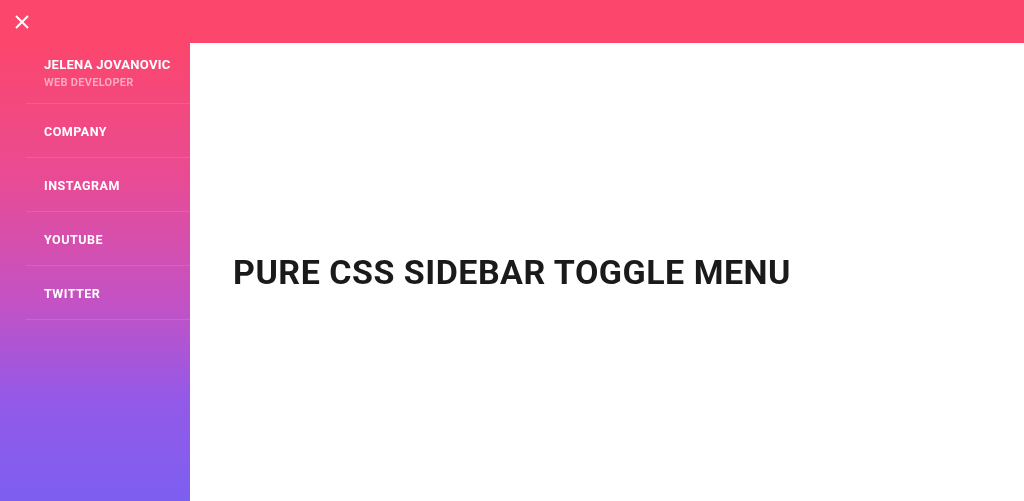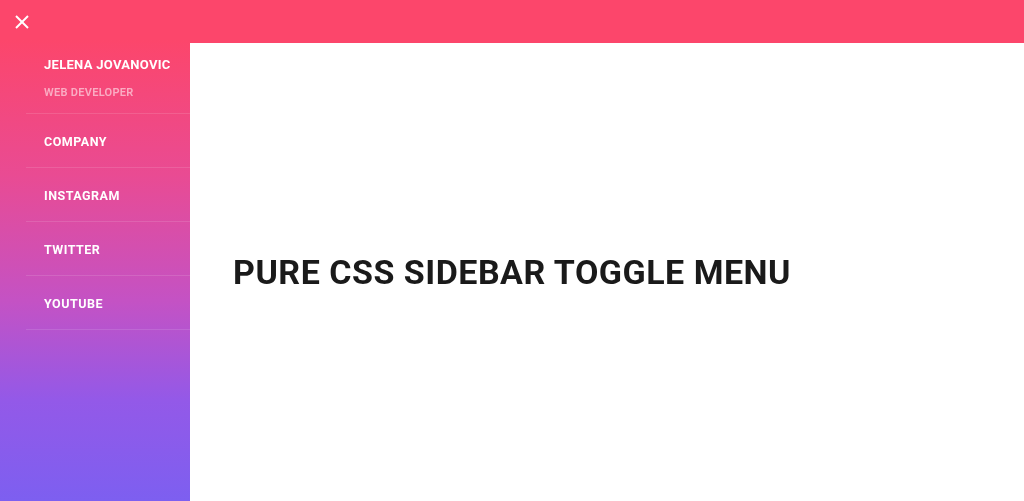--- a/index.html
+++ b/index.html
@@ -63,21 +63,21 @@
       font-size: 13px;
       font-weight: 700;
       letter-spacing: 0.3px;
       color: #fff;
     }
     .profile-role {
       font-size: 11px;
       font-weight: 600;
       letter-spacing: 0.3px;
       color: rgba(255,255,255,0.55);
-      margin-top: 14px;
+      margin-top: 4px;
     }
     .sidebar-item {
       padding: 17px 18px;
       border-bottom: 1px solid rgba(255,255,255,0.12);
       cursor: pointer;
     }
     .sidebar-item-label {
       font-size: 12.5px;
       font-weight: 700;
       letter-spacing: 0.5px;
@@ -120,22 +120,22 @@
     <div class="profile-role">WEB DEVELOPER</div>
   </div>
 
   <div class="sidebar-item">
     <span class="sidebar-item-label">COMPANY</span>
   </div>
   <div class="sidebar-item">
     <span class="sidebar-item-label">INSTAGRAM</span>
   </div>
   <div class="sidebar-item">
-    <span class="sidebar-item-label">TWITTER</span>
+    <span class="sidebar-item-label">YOUTUBE</span>
   </div>
   <div class="sidebar-item">
-    <span class="sidebar-item-label">YOUTUBE</span>
+    <span class="sidebar-item-label">TWITTER</span>
   </div>
 </div>
 
 <div class="main-content">
   <h1 class="main-title">PURE CSS SIDEBAR TOGGLE MENU</h1>
 </div>
 
 </body></html>

